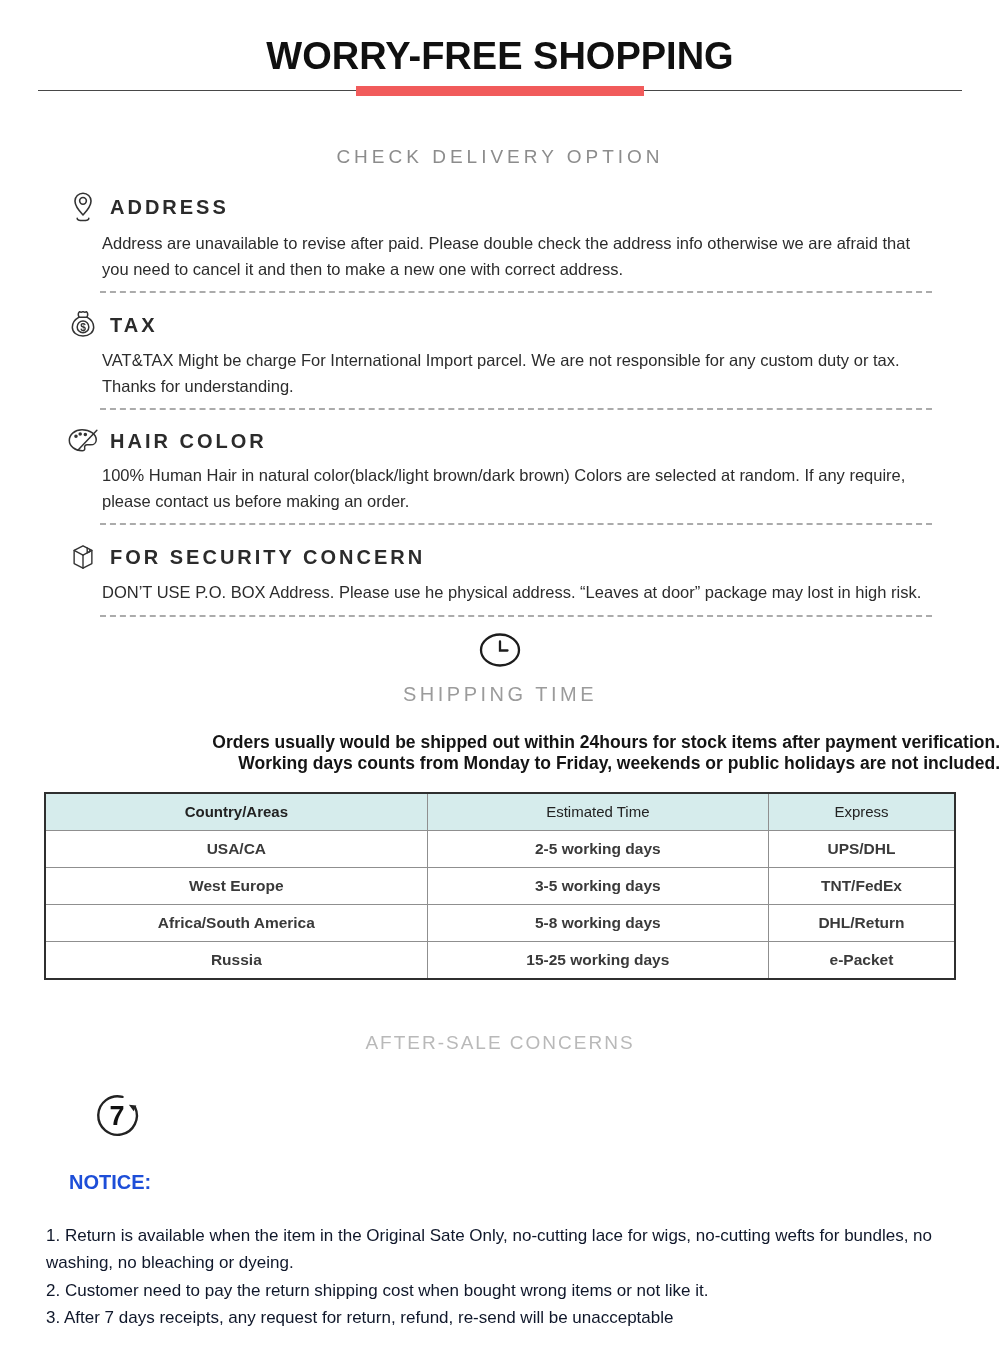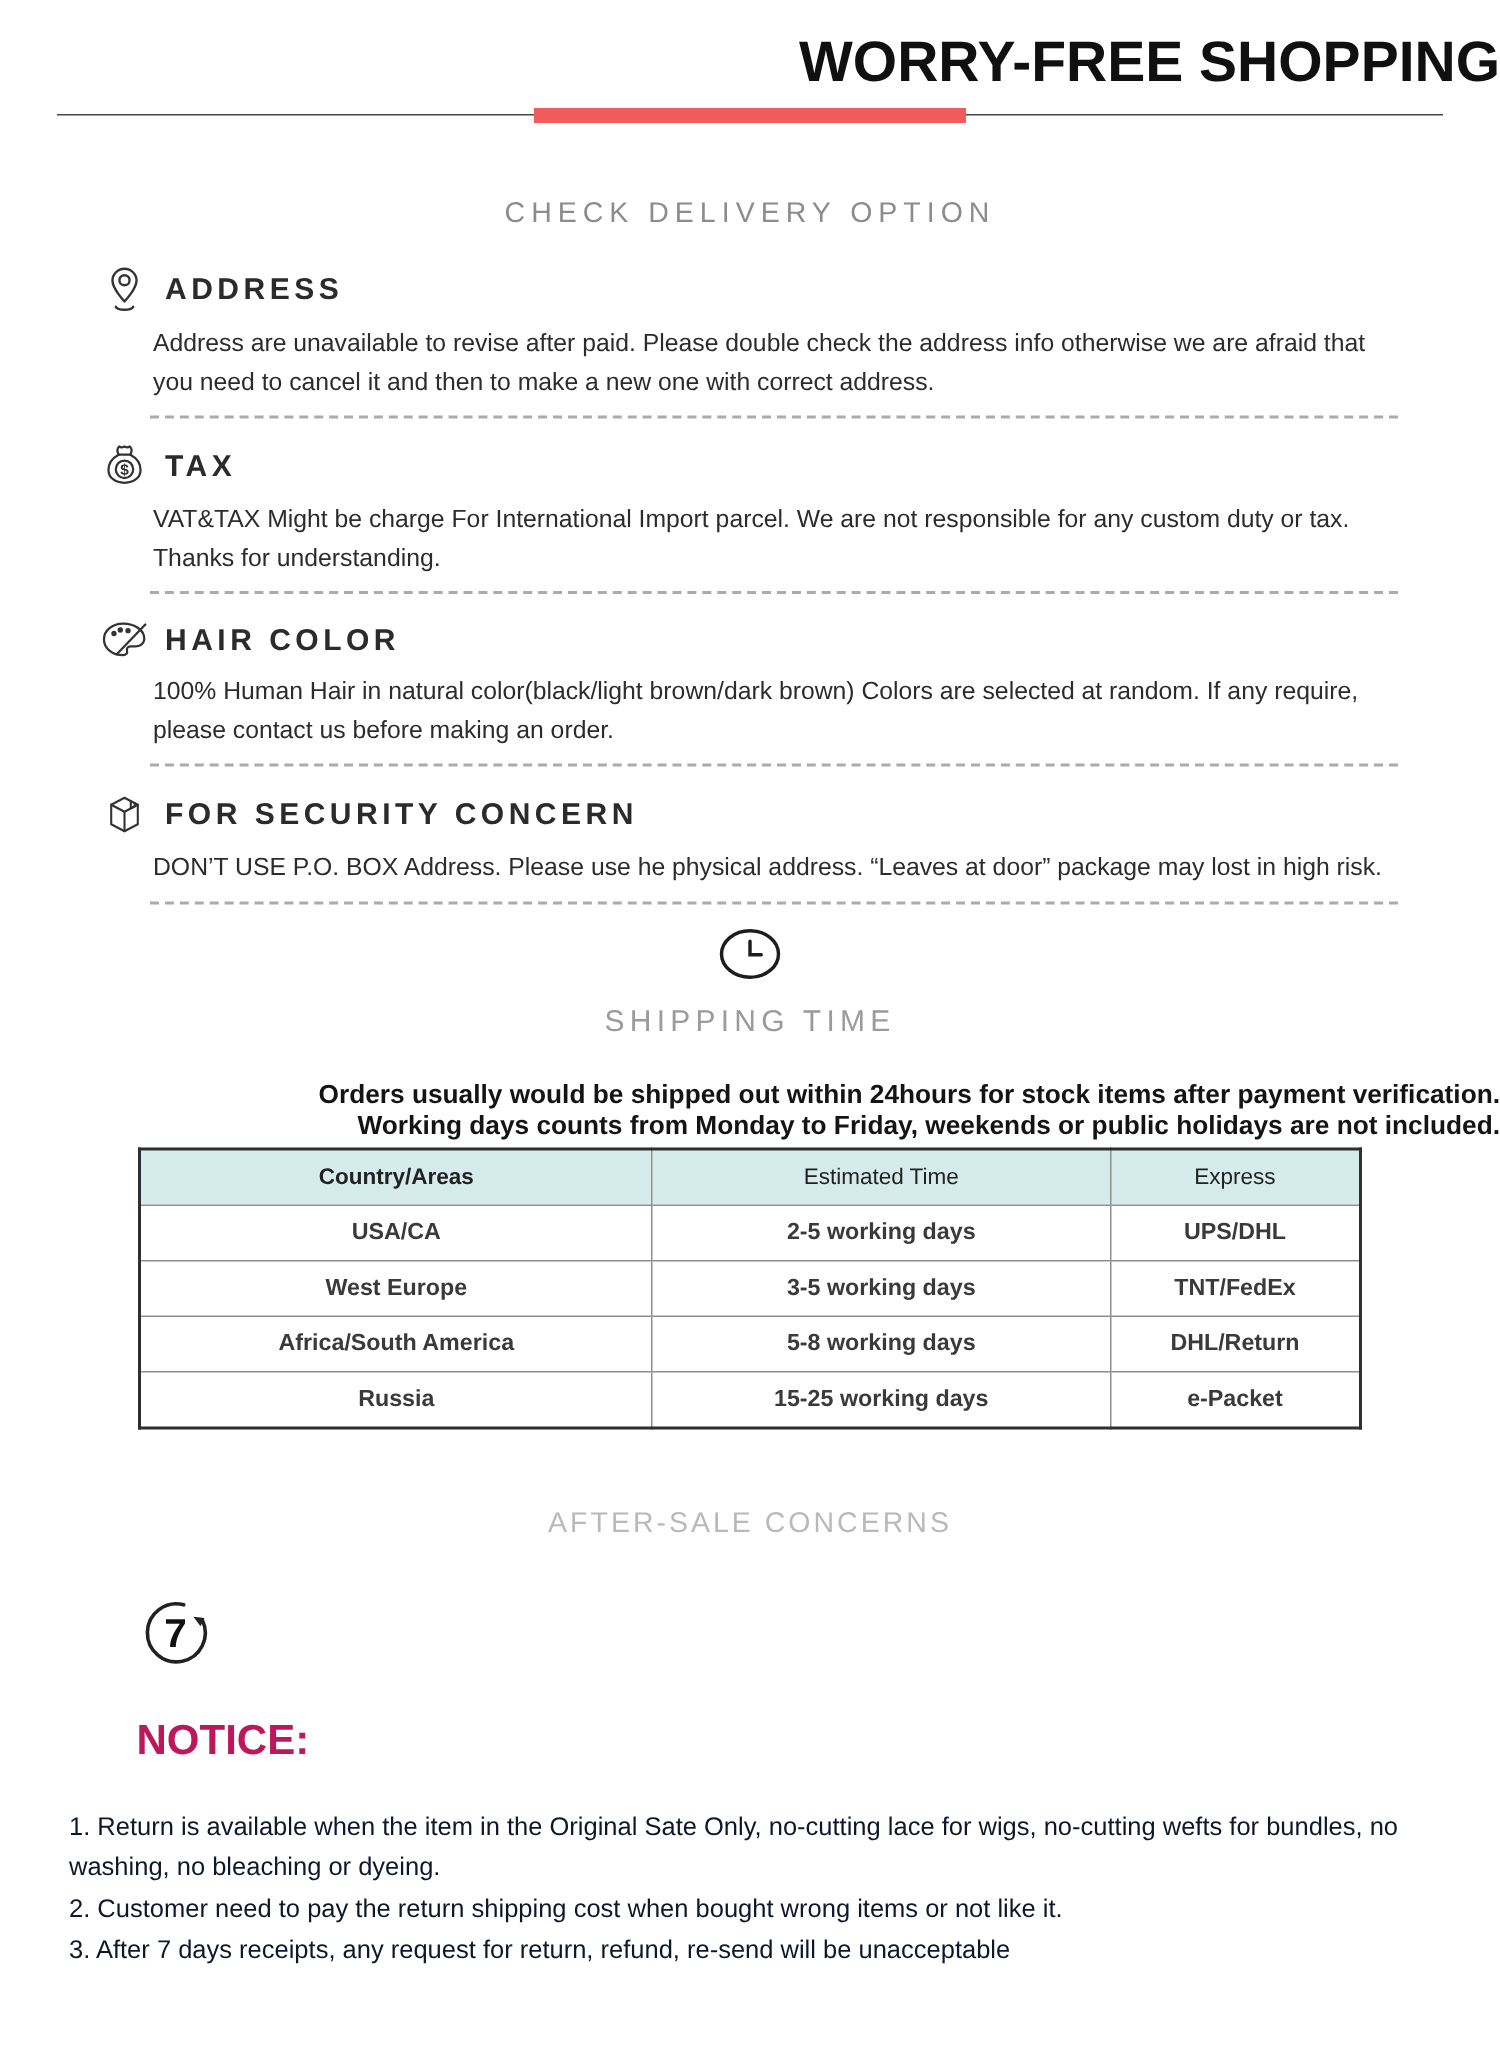--- a/index.html
+++ b/index.html
@@ -3,21 +3,21 @@
 <meta charset="utf-8">
 <style>
   html, body { margin: 0; padding: 0; background: #ffffff; }
   body {
     width: 1000px; height: 1371px; position: relative; overflow: hidden;
     font-family: "Liberation Sans", sans-serif; color: #2d2d2d;
     -webkit-font-smoothing: antialiased;
   }
   
   .page-title {
-    margin: 0; padding-top: 20px; text-align: right;
+    margin: 0; padding-top: 34px; text-align: center;
     font-size: 38px; line-height: 44px; font-weight: 800; color: #101010;
     letter-spacing: 0px;
   }
   .title-rule { position: relative; margin: 8px 38px 0; height: 10px; }
   .title-rule .line {
     position: absolute; left: 0; right: 0; top: 4px;
     border-top: 1.5px solid #474747;
   }
   .title-rule .accent-bar {
     position: absolute; left: 50%; transform: translateX(-50%); top: 0;
@@ -43,41 +43,41 @@
   .shipping-block { text-align: center; margin-top: 14px; }
   .shipping-heading {
     margin-top: 10px; font-size: 20px; letter-spacing: 3.5px;
     color: #9b9b9b; font-weight: 500;
   }
   .shipping-note {
     margin-top: 26px; text-align: right;
     font-weight: 700; font-size: 17.5px; line-height: 21px; color: #141414;
   }
   table.shipping-table {
-    width: 816px; margin: 4px auto 0; border-collapse: collapse; table-layout: fixed;
+    width: 912px; margin: 18px auto 0; border-collapse: collapse; table-layout: fixed;
     border: 2px solid #2f2f2f;
   }
   .shipping-table th, .shipping-table td {
     border: 1px solid #8f8f8f; height: 36px; text-align: center; vertical-align: middle;
     padding: 0 4px;
   }
   .shipping-table thead th {
     background: var(--table_header_bg, #d6ecec);
     font-size: 15px; font-weight: 400; color: #222;
   }
   .shipping-table thead th.th-bold { font-weight: 700; }
   .shipping-table td { font-size: 15.5px; font-weight: 600; color: #3a3a3a; }
   
   .aftersale-heading {
     margin-top: 52px; text-align: center;
     font-size: 19px; letter-spacing: 2px; color: #b9b9b9; font-weight: 500;
   }
   .policy-row { display: flex; align-items: center; gap: 16px; margin: 38px 0 0 94px; }
   .policy-title { font-size: 24.5px; color: #1c1c1c; font-weight: 400; }
-  .notice-label { margin: 32px 0 0 91px; font-size: 28px; font-weight: 700; color: #be185d; }
+  .notice-label { margin: 32px 0 0 69px; font-size: 20px; font-weight: 700; color: #1d4ed8; }
   .notices { margin: 28px 28px 0 46px; font-size: 17px; line-height: 27.5px; color: #0f172a; }
   .notices p { margin: 0; }
   svg { display: block; }
 </style>
 </head>
 <body>
 
 <h1 class="page-title">WORRY-FREE SHOPPING</h1>
 
 <div class="title-rule">

